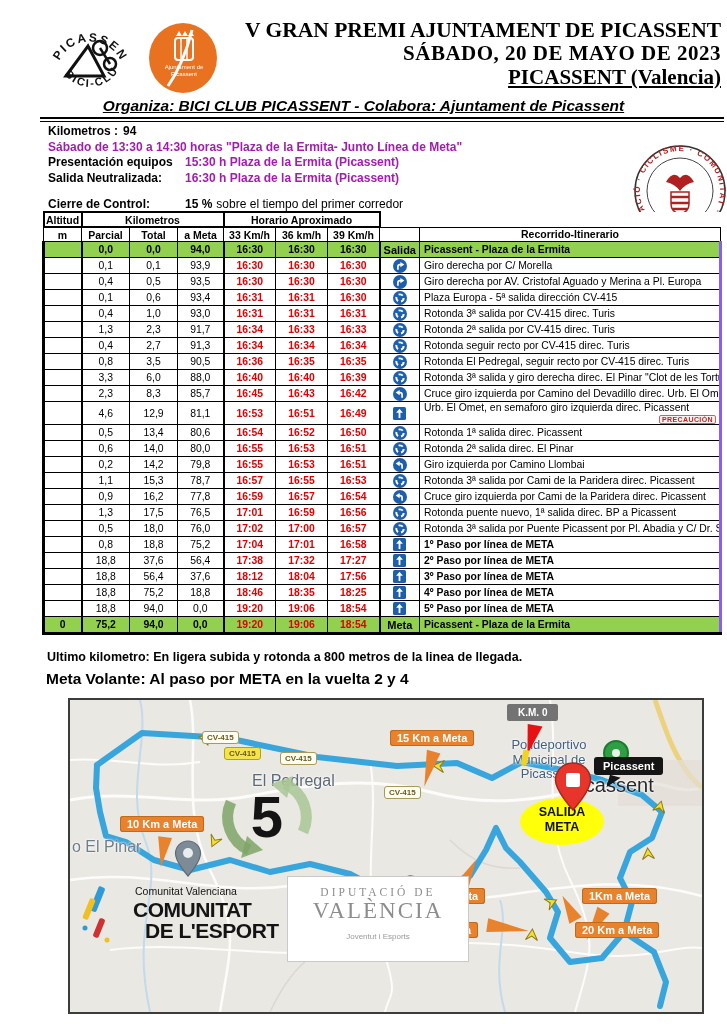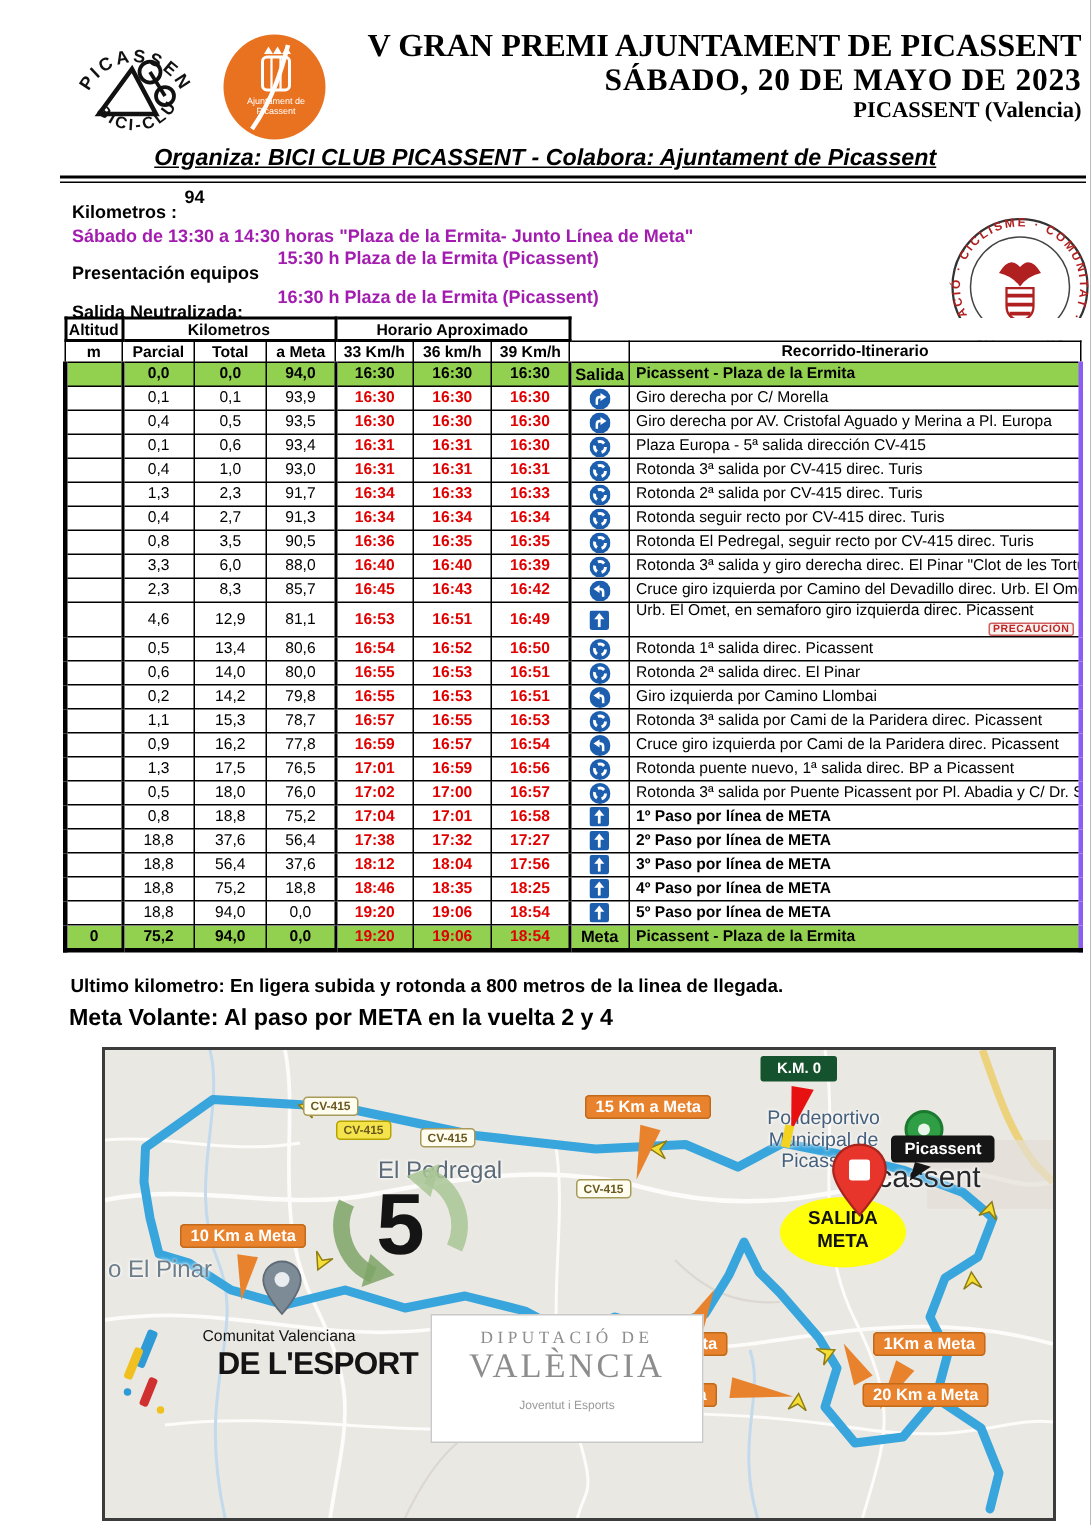--- a/index.html
+++ b/index.html
@@ -6,30 +6,30 @@
   .page{position:relative;width:727px;height:1024px;background:#fff;margin:0 auto;
         font-family:"Liberation Sans",sans-serif;overflow:hidden;color:#000;}
 
   
   .logo-bici{position:absolute;left:48px;top:14px;width:84px;height:88px;}
   .logo-ajunt{position:absolute;left:148px;top:22px;width:70px;height:72px;}
   .titles{position:absolute;right:6px;top:18px;text-align:right;
           font-family:"Liberation Serif",serif;font-weight:bold;line-height:1.12;margin-left:17px;}
   .t1{font-size:21.5px;}
   .t2{font-size:21px;letter-spacing:.5px;}
-  .t3{font-size:15px;}
+  .t3{font-size:21px;text-decoration:underline;}
   .organiza{position:absolute;left:0;right:0;top:97px;text-align:center;font-weight:bold;
             font-style:italic;font-size:15.5px;text-decoration:underline;}
   .rule1{position:absolute;left:40px;right:3px;top:117px;border-top:2.5px solid #000;}
   .rule2{position:absolute;left:40px;right:3px;top:121px;border-top:1px solid #000;}
 
   
   .info{position:absolute;left:48px;top:124px;width:600px;font-size:12px;font-weight:bold;}
   .info .row{display:flex;line-height:15.5px;}
-  .info .lab{width:137px;flex:none;margin-top:10px;}
+  .info .lab{width:137px;flex:none;}
   .row-km .lab{width:75px;}
   .val-red{color:#a21caf;}
   .row-cierre{margin-top:11px;}
   .val-rest{font-weight:normal;margin-left:4px;}
   .logo-fed{position:absolute;left:633px;top:144px;width:94px;height:94px;}
 
   
   .rt{position:absolute;left:42px;top:211px;width:680px;border-collapse:collapse;
       table-layout:fixed;}
   .rt th{border:2px solid #000;font-size:10.5px;height:13px;padding:0;font-weight:bold;background:#fff;}
@@ -66,21 +66,21 @@
   .chev{position:absolute;z-index:3;width:16px;height:16px;}
   .cv-pill{position:absolute;z-index:4;background:#fffdf0;border:1px solid #a89a58;border-radius:3px;
            font-size:8px;font-weight:bold;color:#6a5a22;padding:1px 4px;white-space:nowrap;}
   .cv-pill.yellow{background:#f4e34a;border-color:#b7a300;}
   .map-badge{position:absolute;z-index:6;background:#e8822c;color:#fff;font-weight:bold;font-size:11px;
              padding:2px 7px;border-radius:3px;white-space:nowrap;box-shadow:inset 0 0 0 1px #c06a1a;}
   .ptr{position:absolute;z-index:5;width:0;height:0;border:0 solid transparent;}
   .ptr-down{border-left-width:7px;border-right-width:7px;border-top:30px solid #e8822c;}
   .ptr-up{border-left-width:7px;border-right-width:7px;border-bottom:30px solid #e8822c;}
   .ptr-right{border-top-width:7px;border-bottom-width:7px;border-left:36px solid #e8822c;}
-  .km0{position:absolute;left:437px;top:4px;z-index:6;background:#14532d;color:#fff;font-weight:bold;
+  .km0{position:absolute;left:437px;top:4px;z-index:6;background:#737373;color:#fff;font-weight:bold;
        font-size:10px;padding:3px 11px;border-radius:2px;}
   .km0-ptr{position:absolute;left:455px;top:25px;width:0;height:0;border-left:5px solid transparent;
            border-right:10px solid transparent;border-top:30px solid #e81111;transform:rotate(10deg);z-index:5;}
   .km0-tick{position:absolute;left:452px;top:50px;width:6px;height:15px;background:#f3d320;
             transform:rotate(12deg);z-index:5;}
   .marker-green{position:absolute;left:533px;top:40px;width:22px;height:22px;border-radius:50%;
                 background:#2f9e44;border:2px solid #1c7a30;z-index:4;}
   .marker-green i{position:absolute;left:7px;top:7px;width:8px;height:8px;border-radius:50%;background:#e8f5e9;}
   .pin-red{position:absolute;left:484px;top:62px;z-index:5;}
   .pin-gray{position:absolute;left:104px;top:140px;z-index:5;}
@@ -690,20 +690,21 @@
     <div class="logo-esport">
       <svg width="34" height="62" viewBox="0 0 34 62">
         <rect x="14" y="2" width="7" height="26" rx="2" fill="#2e9bd6" transform="rotate(22 17 15)"></rect>
         <rect x="6" y="14" width="6" height="22" rx="2" fill="#f0c020" transform="rotate(22 9 25)"></rect>
         <rect x="16" y="34" width="6" height="20" rx="2" fill="#d03030" transform="rotate(22 19 44)"></rect>
         <circle cx="5" cy="44" r="2.5" fill="#2e9bd6"></circle>
         <circle cx="27" cy="56" r="2.5" fill="#f0c020"></circle>
       </svg>
       <div class="esport-txt">
         <div class="es1">Comunitat Valenciana</div>
+        <div class="es2">COMUNITAT</div>
         <div class="es3">DE L'ESPORT</div>
       </div>
     </div>
 
     <div class="logo-dip">
       <div class="dip1">DIPUTACIÓ DE</div>
       <div class="dip2">VALÈNCIA</div>
       <div class="dip3">Joventut i Esports</div>
     </div>
   </div>

